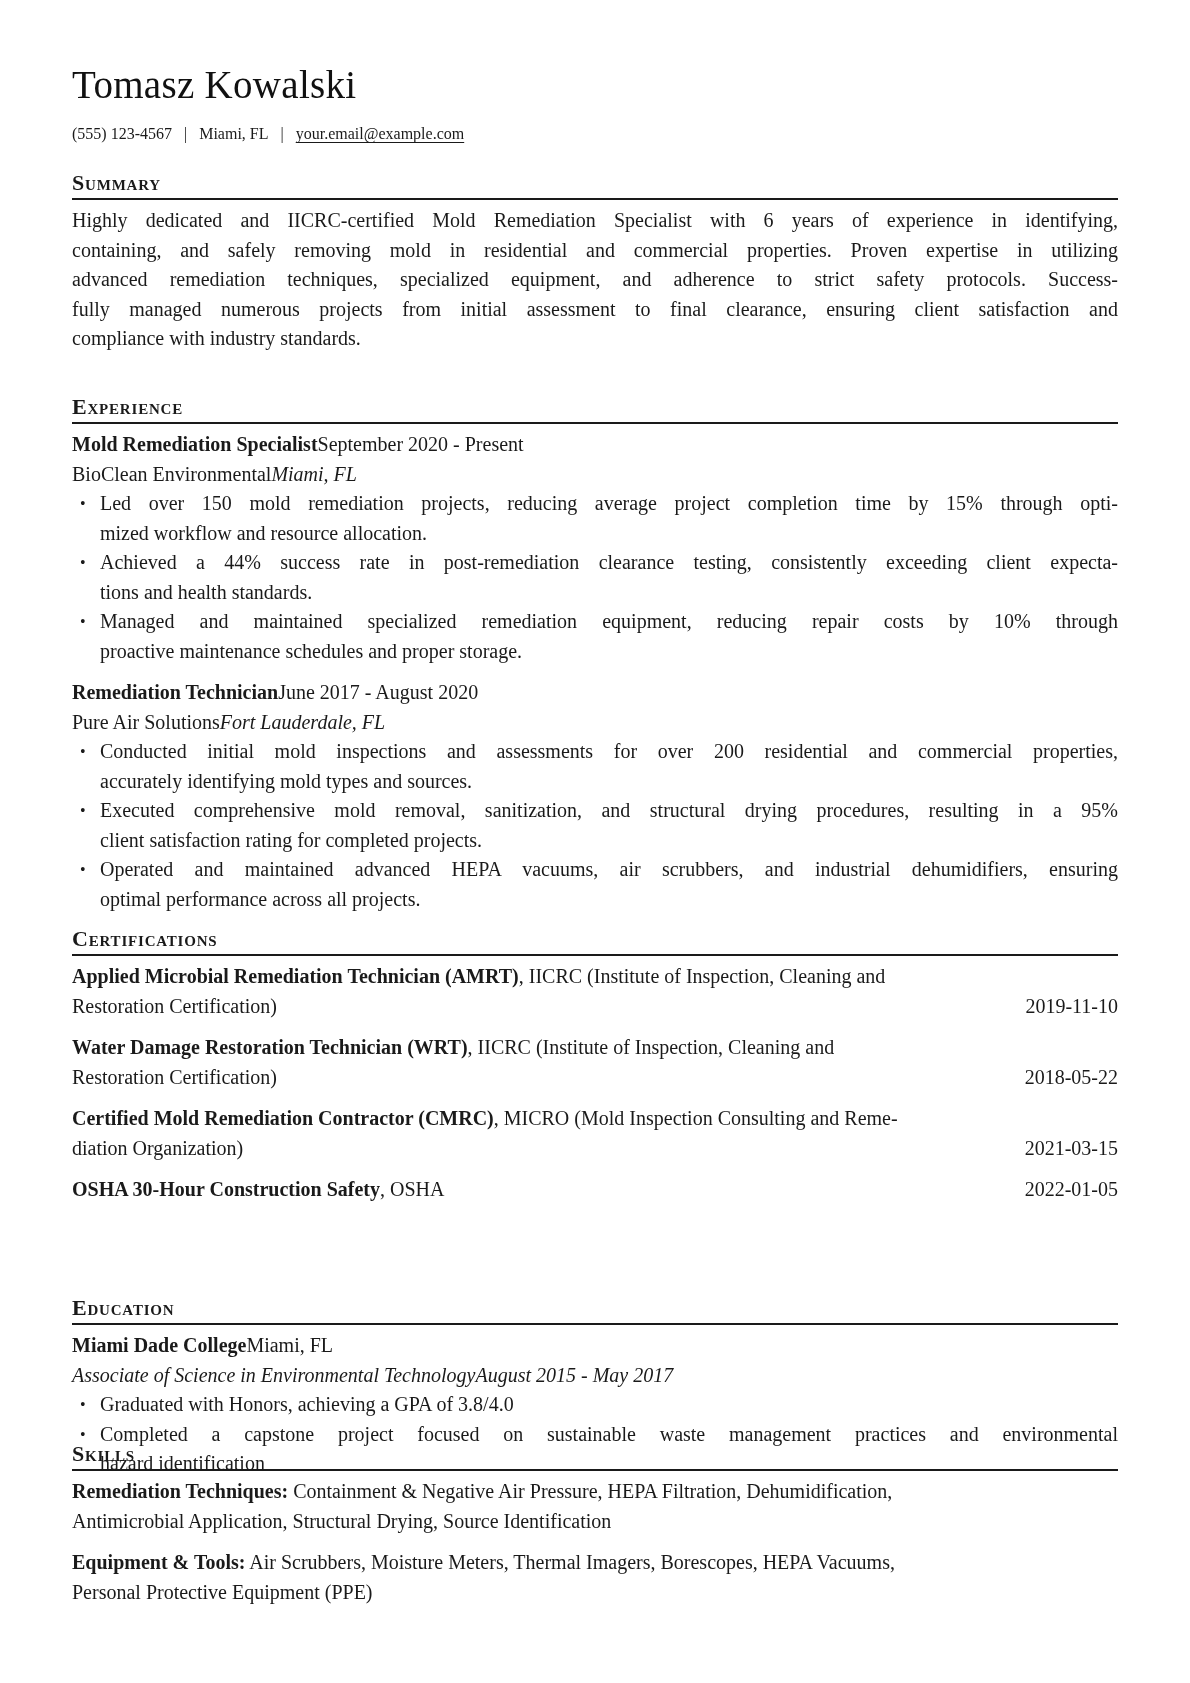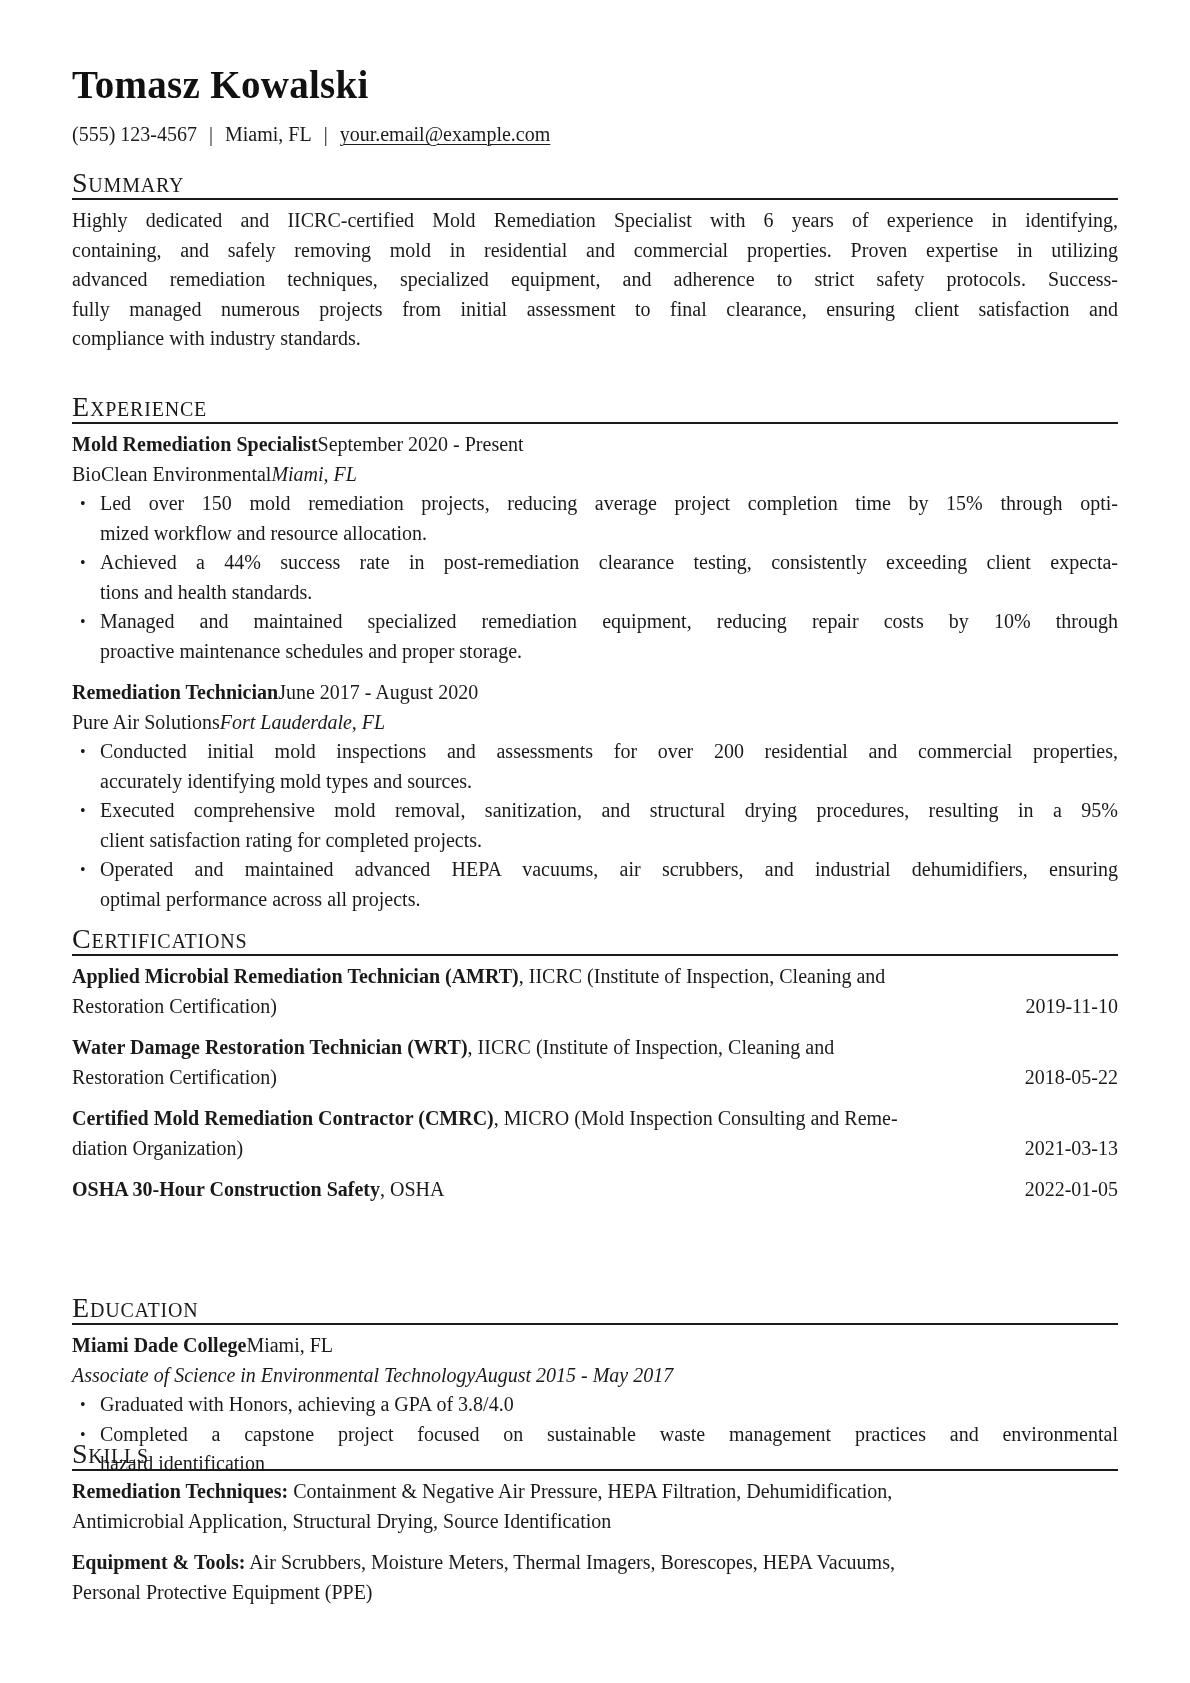--- a/index.html
+++ b/index.html
@@ -1,24 +1,24 @@
 <!DOCTYPE html>
 <html><head>
 <meta charset="utf-8">
 <style>
   html, body { margin: 0; padding: 0; background: #ffffff; }
   body { width: 1190px; height: 1683px; position: relative; overflow: hidden;
          font-family: "Liberation Serif", "DejaVu Serif", serif; color: #1a1a1a; }
   .page { position: absolute; left: 72px; top: 0; width: 1046px; }
-  .name { position: absolute; top: 62px; left: 0; font-size: 39px; font-weight: bold; letter-spacing: 0.3px; line-height: 46px; color: #111; white-space: nowrap; }
-  .contact { position: absolute; top: 120px; left: 0; font-size: 20px; line-height: 28px; white-space: nowrap; }
+  .name { position: absolute; top: 62px; left: 0; font-size: 39px; font-weight: normal; letter-spacing: 0.3px; line-height: 46px; color: #111; white-space: nowrap; }
+  .contact { position: absolute; top: 120px; left: 0; font-size: 16px; line-height: 28px; white-space: nowrap; }
   .contact .sep { display: inline-block; margin: 0 12px; }
   .contact a { color: #1a1a1a; text-decoration: underline; text-underline-offset: 3px; text-decoration-thickness: 1px; }
   .section { position: absolute; left: 0; width: 1046px; }
-  .sec-head { font-size: 28px; font-weight: normal; font-variant: small-caps; letter-spacing: 0.8px; line-height: 26px; height: 26px; white-space: nowrap; }
+  .sec-head { font-size: 22px; font-weight: bold; font-variant: small-caps; letter-spacing: 0.8px; line-height: 26px; height: 26px; white-space: nowrap; }
   .rule { height: 0; border-top: 2px solid #1a1a1a; margin-top: 2px; }
   .line { font-size: 20px; line-height: 29.5px; height: 29.5px; white-space: nowrap; position: relative; }
   .just { text-align: justify; text-align-last: justify; white-space: normal; overflow: hidden; }
   .row { display: flex; justify-content: flex-start; font-size: 20px; line-height: 29.5px; height: 29.5px; white-space: nowrap; }
   .bold { font-weight: bold; }
   .ital { font-style: italic; }
   .bullet { position: absolute; left: 8px; top: 0; font-size: 16px; }
   .btext { margin-left: 28px; }
   .gap-sm { height: 12px; }
   .cert-date { position: absolute; right: 0; top: 0; }
@@ -138,21 +138,21 @@
       <div class="line"><span>Restoration Certification)</span><span class="cert-date">2019-11-10</span></div>
     </div>
     <div class="gap-sm"></div>
     <div>
       <div class="line"><span class="bold">Water Damage Restoration Technician (WRT)</span><span>, IICRC (Institute of Inspection, Cleaning and</span></div>
       <div class="line"><span>Restoration Certification)</span><span class="cert-date">2018-05-22</span></div>
     </div>
     <div class="gap-sm"></div>
     <div>
       <div class="line"><span class="bold">Certified Mold Remediation Contractor (CMRC)</span><span>, MICRO (Mold Inspection Consulting and Reme-</span></div>
-      <div class="line"><span>diation Organization)</span><span class="cert-date">2021-03-13</span></div>
+      <div class="line"><span>diation Organization)</span><span class="cert-date">2021-03-15</span></div>
     </div>
     <div class="gap-sm"></div>
     <div>
       <div class="line"><span class="bold">OSHA 30-Hour Construction Safety</span><span>, OSHA</span><span class="cert-date">2022-01-05</span></div>
     </div>
   </div>
 
   <div class="section" style="top:1295px;">
     <div class="sec-head">Education</div>
     <div class="rule"></div>

